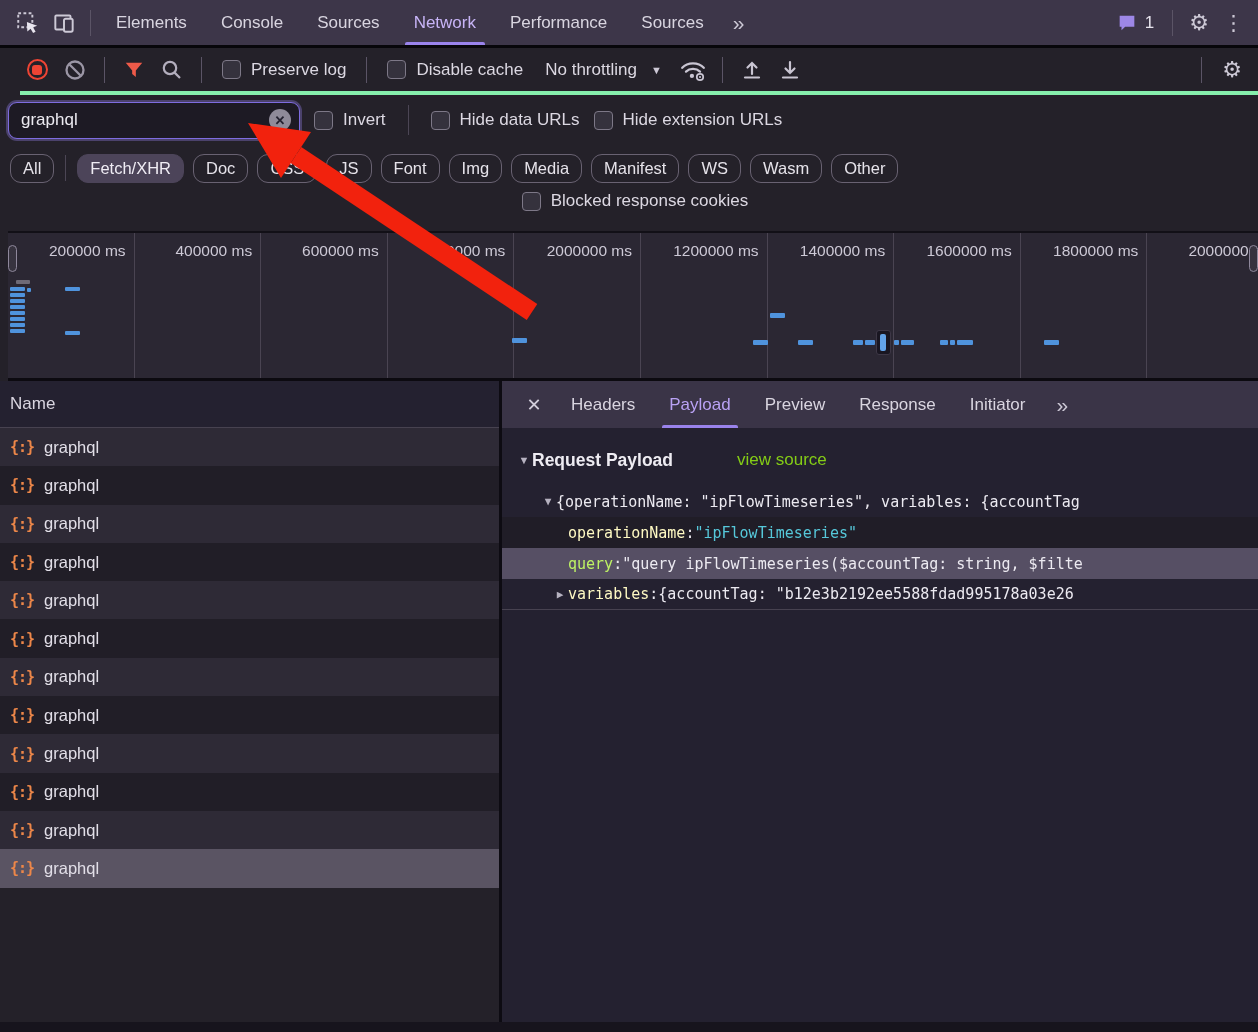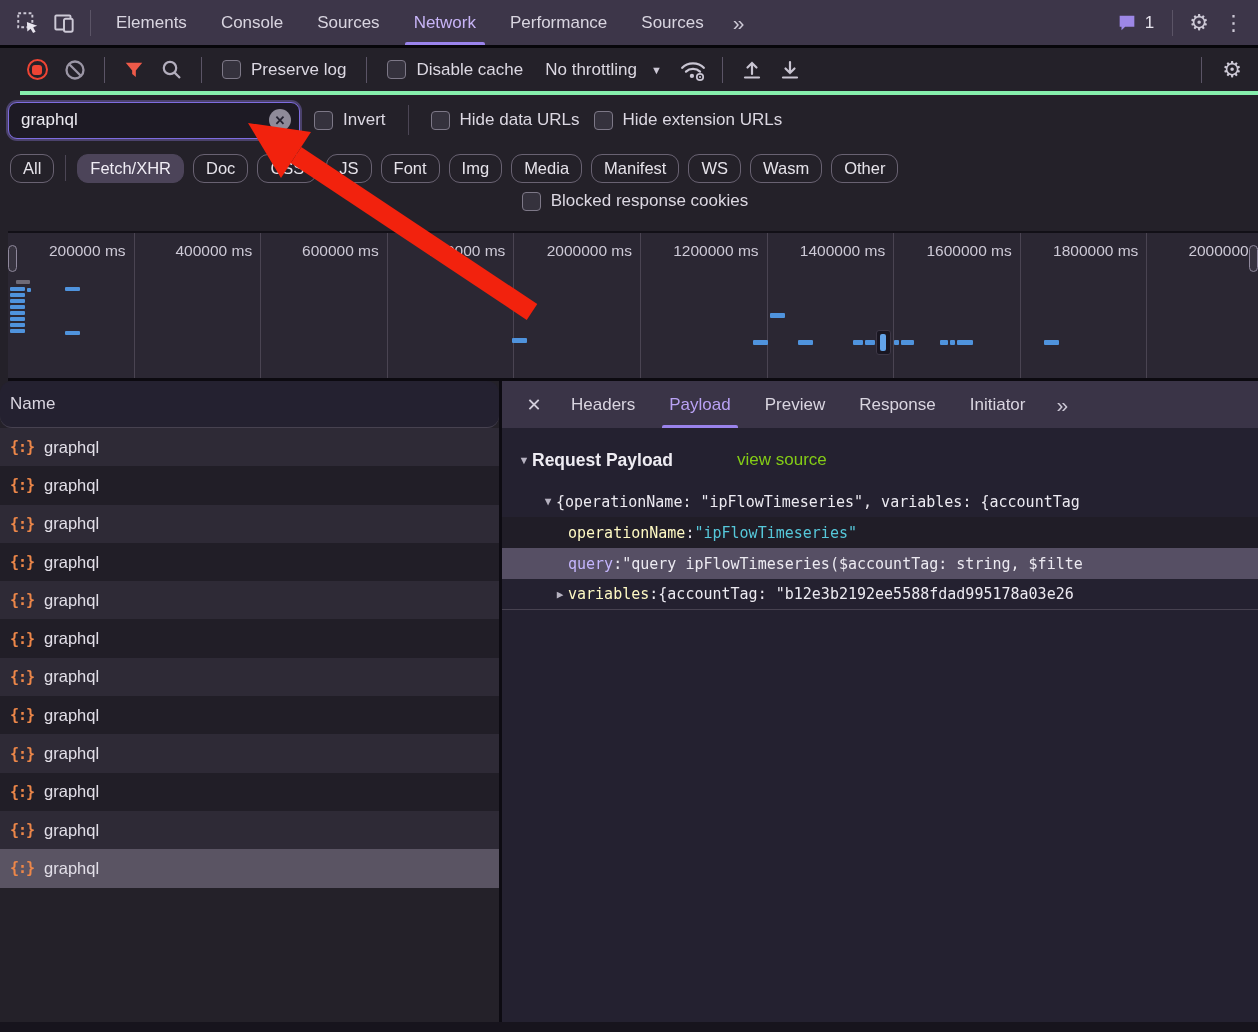--- a/index.html
+++ b/index.html
@@ -62,21 +62,21 @@
   .wbar.b { background:#4f93dd; }
   .wbar.g { background:#6e6a77; }
   .wbar.box { background:#191621; border:1px solid #3d3746; border-radius:3px; }
   .wbar.mark { background:#63a3e8; border-radius:2px; }
   .rangehandle { position:absolute; top:12px; width:9px; height:27px; border:1.5px solid #8f889c; border-radius:5px; background:#37333f; }
 
   
   .main { position:absolute; top:381px; left:0; right:0; bottom:0; display:flex; }
   .panel-left { width:502px; flex:0 0 auto; background:#242129; border-right:3px solid #0d0b12; display:flex; flex-direction:column; }
   .name-header { height:47px; background:#242130; border-bottom:1px solid #474250; display:flex; align-items:center;
-    padding-left:10px; font-size:17px; color:#d9d5e0; flex:0 0 auto;border-radius:12px; }
+    padding-left:10px; font-size:17px; color:#d9d5e0; flex:0 0 auto; }
   .req-rows { flex:0 0 auto; }
   .rrow { height:38.3px; display:flex; align-items:center; gap:10px; padding-left:10px; font-size:16.5px; color:#e2dfe8; background:#211e27; }
   .rrow:nth-child(odd) { background:#2e2a36; }
   .rrow.selected { background:#5a5463; }
   .json-icon { font-family:"DejaVu Sans Mono", monospace; color:#ed8749; font-size:15px; font-weight:bold; letter-spacing:-1px; }
 
   .panel-right { flex:1; background:#242130; display:flex; flex-direction:column; overflow:hidden; }
   .detail-tabs { height:47px; background:#3a3447; display:flex; align-items:center; flex:0 0 auto; padding-left:12px; }
   .dclose { width:40px; text-align:center; font-size:18px; color:#d2cedb; }
   .dtab { height:46px; display:flex; align-items:center; padding:0 17px; font-size:17px; color:#d9d5e0; position:relative; }
@@ -90,21 +90,21 @@
   .pl-title { font-size:17.5px; font-weight:bold; color:#eeecf2; }
   .pl-viewsrc { margin-left:64px; font-size:17px; color:#84cc16; }
   .code { font-family:"DejaVu Sans Mono", monospace; font-size:15px; white-space:nowrap; overflow:hidden; }
   .pline { height:31px; display:flex; align-items:center; }
   .pline .tri { flex:0 0 auto; }
   .p1 { padding-left:38px; color:#e6e3ea; margin-top:10px; }
   .p2 { padding-left:66px; background:#201d27; }
   .p3 { padding-left:66px; background:#564f64; }
   .p4 { padding-left:50px; border-bottom:1px solid #474250; }
   .key { color:#fef9c3; }
-  .p3 .key { color:#c4b5fd; }
+  .p3 .key { color:#bef264; }
   .str { color:#56c8da; }
   .plain { color:#eceaf1; }
 
   .bottom-strip { position:absolute; left:0; right:0; bottom:0; height:10px; background:#17141d; }
   .arrow-overlay { position:absolute; inset:0; pointer-events:none; z-index:50; }
   svg.ic { display:block; }
 </style>
 </head>
 <body>
 

